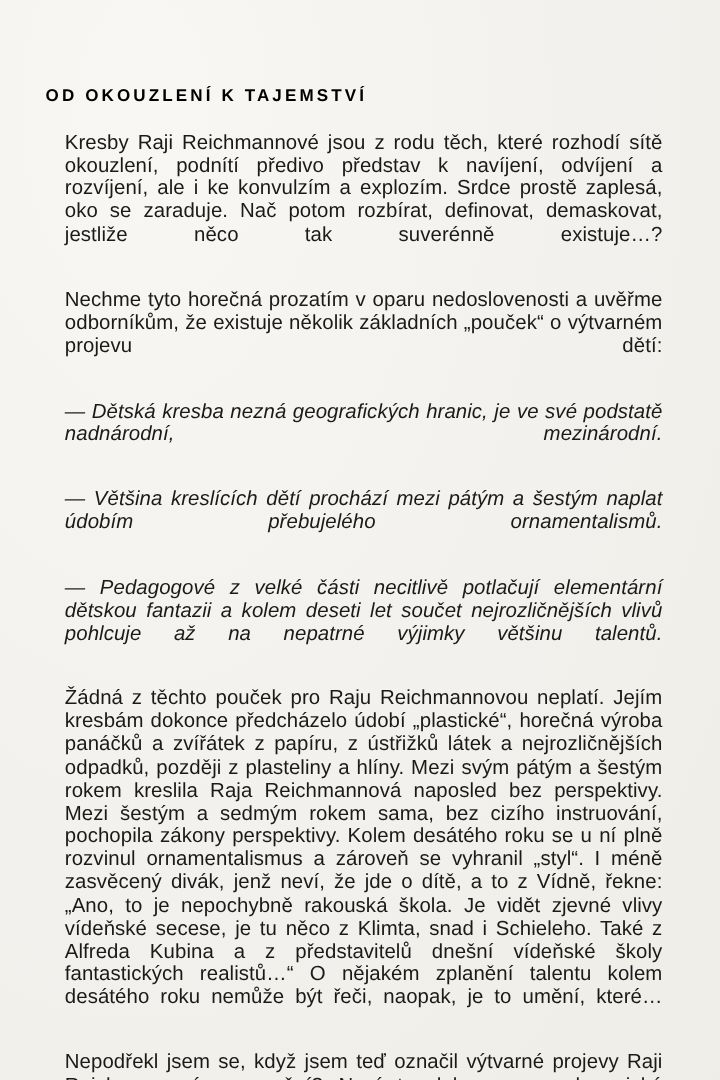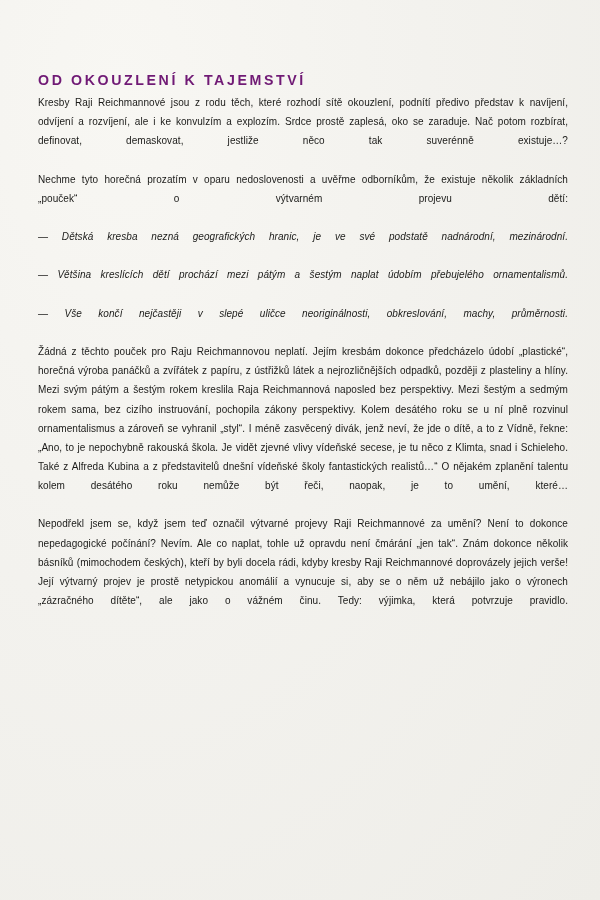--- a/index.html
+++ b/index.html
@@ -27,35 +27,35 @@
     position: absolute;
     left: 38px;
     top: 0;
     width: 530px;
     height: 900px;
   }
   .doc-title {
     font-size: 14.2px;
     font-weight: bold;
     letter-spacing: 2.6px;
-    color: #701a75;
+    color: #000000;
     position: absolute;
     top: 62px;
     left: 0;
     white-space: nowrap;
   }
   .body-text {
     position: absolute;
     top: 93px;
     left: 0;
     width: 530px;
   }
   p.para {
-    margin: 0;
-    font-size: 10px;
+    margin: 16px;
+    font-size: 17px;
     line-height: 19.15px;
     text-align: justify;
     text-justify: inter-word;
     letter-spacing: 0.06px;
     word-spacing: 0.2px;
     -webkit-hyphens: none;
     hyphens: none;
   }
   p.para.dash {
     text-indent: 0;
@@ -79,19 +79,19 @@
 
 <div class="page">
 
   <h1 class="doc-title">OD OKOUZLENÍ K TAJEMSTVÍ</h1>
 
   <div class="body-text">
     <p class="para">Kresby Raji Reichmannové jsou z rodu těch, které rozhodí sítě okouzlení, podnítí předivo představ k navíjení, odvíjení a rozvíjení, ale i ke konvulzím a explozím. Srdce prostě zaplesá, oko se zaraduje. Nač potom rozbírat, definovat, demaskovat, jestliže něco tak suverénně existuje…?</p>
     <p class="para">Nechme tyto horečná prozatím v oparu nedoslovenosti a uvěřme odborníkům, že existuje několik základních „pouček“ o výtvarném projevu dětí:</p>
     <p class="para dash">— Dětská kresba nezná geografických hranic, je ve své podstatě nadnárodní, mezinárodní.</p>
     <p class="para dash">— Většina kreslících dětí prochází mezi pátým a šestým naplat údobím přebujelého ornamentalismů.</p>
-    <p class="para dash">— Vše končí nejčastěji v slepé uličce neoriginálnosti, obkreslování, machy, průměrnosti.</p>
+    <p class="para dash">— Pedagogové z velké části necitlivě potlačují elementární dětskou fantazii a kolem deseti let součet nejrozličnějších vlivů pohlcuje až na nepatrné výjimky většinu talentů.</p>
     <p class="para">Žádná z těchto pouček pro Raju Reichmannovou neplatí. Jejím kresbám dokonce předcházelo údobí „plastické“, horečná výroba panáčků a zvířátek z papíru, z ústřižků látek a nejrozličnějších odpadků, později z plasteliny a hlíny. Mezi svým pátým a šestým rokem kreslila Raja Reichmannová naposled bez perspektivy. Mezi šestým a sedmým rokem sama, bez cizího instruování, pochopila zákony perspektivy. Kolem desátého roku se u ní plně rozvinul ornamentalismus a zároveň se vyhranil „styl“. I méně zasvěcený divák, jenž neví, že jde o dítě, a to z Vídně, řekne: „Ano, to je nepochybně rakouská škola. Je vidět zjevné vlivy vídeňské secese, je tu něco z Klimta, snad i Schieleho. Také z Alfreda Kubina a z představitelů dnešní vídeňské školy fantastických realistů…“ O nějakém zplanění talentu kolem desátého roku nemůže být řeči, naopak, je to umění, které…</p>
     <p class="para">Nepodřekl jsem se, když jsem teď označil výtvarné projevy Raji Reichmannové za umění? Není to dokonce nepedagogické počínání? Nevím. Ale co naplat, tohle už opravdu není čmárání „jen tak“. Znám dokonce několik básníků (mimochodem českých), kteří by byli docela rádi, kdyby kresby Raji Reichmannové doprovázely jejich verše! Její výtvarný projev je prostě netypickou anomálií a vynucuje si, aby se o něm už nebájilo jako o výronech „zázračného dítěte“, ale jako o vážném činu. Tedy: výjimka, která potvrzuje pravidlo.</p>
 
   </div>
 
 </div>
 
 </body></html>

